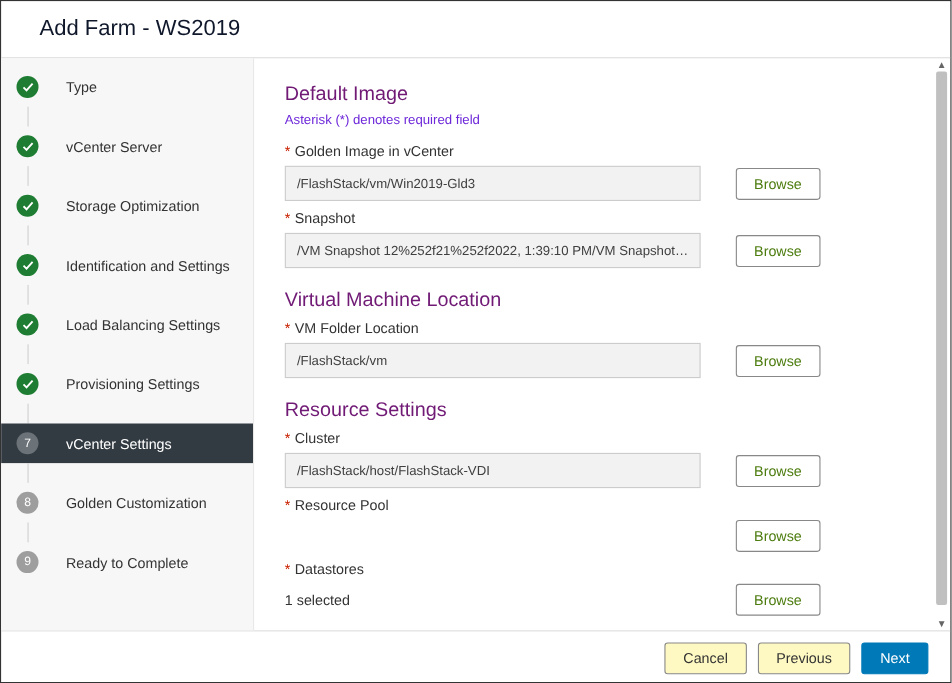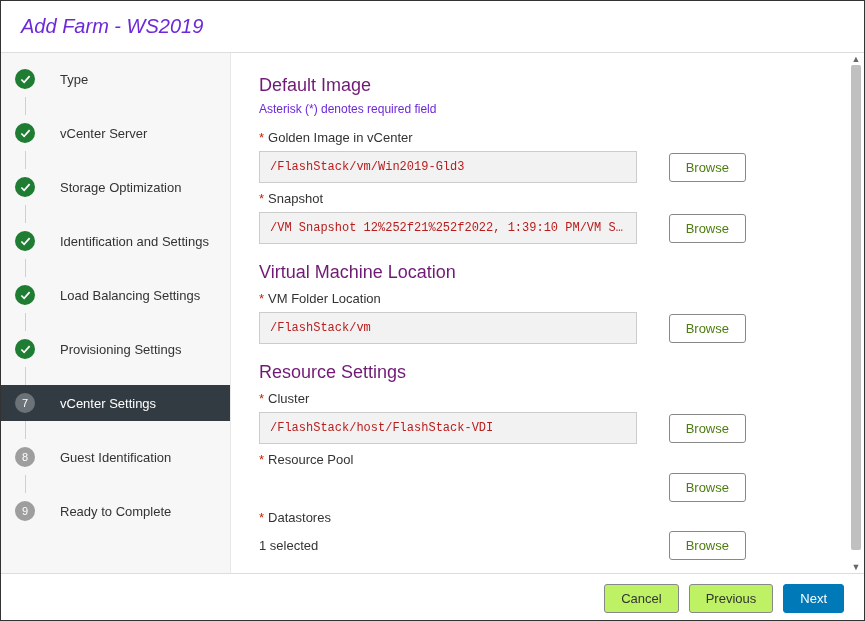--- a/index.html
+++ b/index.html
@@ -9,26 +9,25 @@
     }
     body {
       font-family: -apple-system, BlinkMacSystemFont, "Segoe UI", Arial, sans-serif;
       background: #fff;
       width: 865px;
       height: 621px;
       overflow: hidden;
       border: 1px solid #333;
     }
     .dialog-header {
-      padding: 14px 20px;
+      padding: 14px 35px;
       font-size: 20px;
       font-weight: 400;
-      color: #6d28d9;
+      color: #0f172a;
       border-bottom: 1px solid #ddd;
-      font-style: italic;
     }
     .dialog-body {
       display: flex;
       height: 520px;
       position: relative;
     }
     .sidebar {
       width: 230px;
       background: #f7f7f7;
       border-right: 1px solid #e8e8e8;
@@ -119,23 +118,22 @@
       align-items: center;
       gap: 16px;
     }
     .field-input {
       width: 378px;
       height: 32px;
       padding: 6px 10px;
       font-size: 12px;
       border: 1px solid #ccc;
       background: #f2f2f2;
-      color: #b91c1c;
+      color: #404040;
       text-overflow: ellipsis;
-      font-family: Liberation Mono, monospace;
     }
     .field-text {
       font-size: 13px;
       color: #333;
       padding: 4px 0;
     }
     .browse-btn {
       padding: 6px 16px;
       font-size: 13px;
       border: 1px solid #888;
@@ -150,21 +148,21 @@
       border-top: 1px solid #ddd;
       padding: 10px 20px;
       display: flex;
       justify-content: flex-end;
       gap: 10px;
     }
     .footer-btn {
       padding: 6px 16px;
       font-size: 13px;
       border: 1px solid #888;
-      background: #bef264;
+      background: #fef9c3;
       color: #333;
       cursor: pointer;
       border-radius: 3px;
     }
     .footer-btn.primary {
       background: #0079b8;
       border-color: #0079b8;
       color: #fff;
     }
     .scroll-indicator {
@@ -262,21 +260,21 @@
       <span>Provisioning Settings</span>
     </div>
     <div class="step-spacer"></div>
     <div class="sidebar-step active">
       <span class="step-icon current">7</span>
       <span>vCenter Settings</span>
     </div>
     <div class="step-spacer"></div>
     <div class="sidebar-step">
       <span class="step-icon pending">8</span>
-      <span>Guest Identification</span>
+      <span>Golden Customization</span>
     </div>
     <div class="step-spacer"></div>
     <div class="sidebar-step">
       <span class="step-icon pending">9</span>
       <span>Ready to Complete</span>
     </div>
   </div>
 
   <div class="main-content">
     <div class="section-title">Default Image</div>

